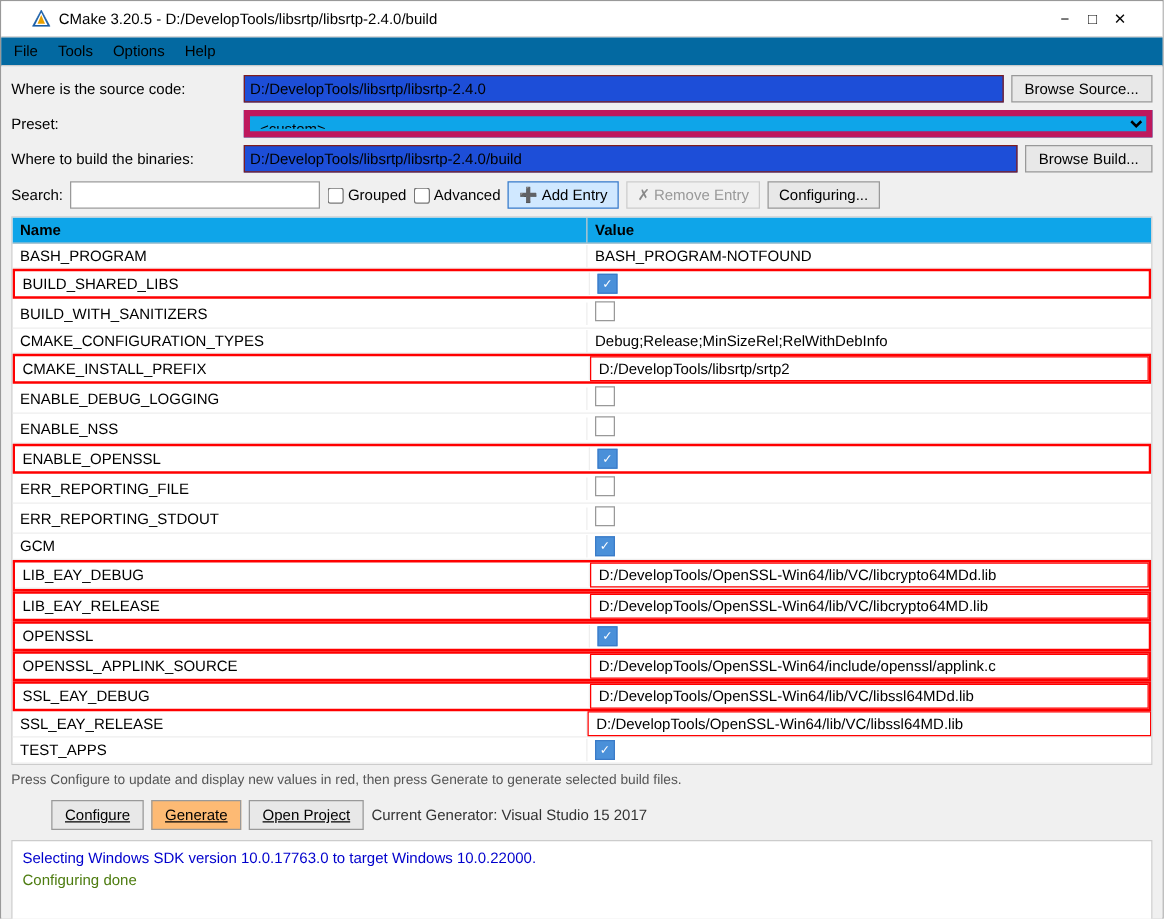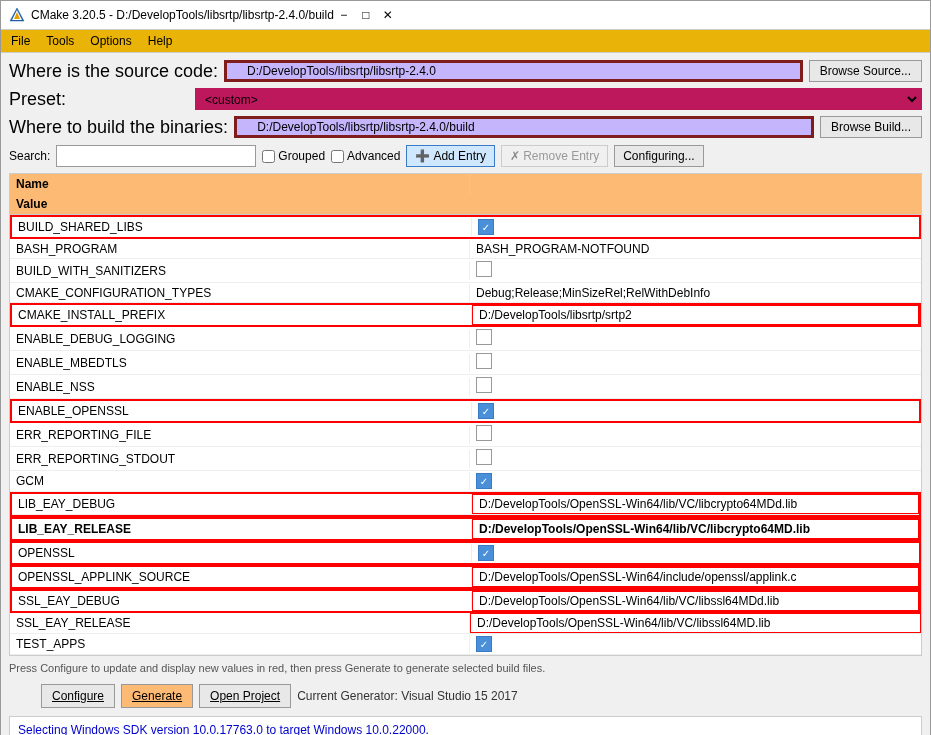--- a/index.html
+++ b/index.html
@@ -14,24 +14,24 @@
     .window {
       width: 931px;
       height: 735px;
       background: #f0f0f0;
       border: 1px solid #999;
       display: flex;
       flex-direction: column;
     }
     .title-bar {
       background: #fff;
-      padding: 4px 8px;
-      display: flex;
-      align-items: center;
-      justify-content: flex-start;
+      padding: 4px 24px;
+      display: flex;
+      align-items: center;
+      justify-content: space-between;
       border-bottom: 1px solid #ccc;
       height: 44px;
     }
     .title-bar-left {
       display: flex;
       align-items: center;
       gap: 6px;
     }
     .title-icon {
       width: 16px;
@@ -50,21 +50,21 @@
       height: 20px;
       border: none;
       background: transparent;
       cursor: pointer;
       font-size: 12px;
       display: flex;
       align-items: center;
       justify-content: center;
     }
     .menu-bar {
-      background: #eab308;
+      background: #0369a1;
       padding: 2px 4px;
       display: flex;
       gap: 4px;
       border-bottom: 1px solid #ccc;
     }
     .menu-item {
       padding: 2px 6px;
       cursor: pointer;
       font-size: 12px;
     }
@@ -76,39 +76,39 @@
       gap: 4px;
       background: #f0f0f0;
     }
     .form-row {
       display: flex;
       align-items: center;
       gap: 6px;
       height: 24px;
     }
     .form-label {
-      font-size: 18px;
+      font-size: 12px;
       white-space: nowrap;
       min-width: 180px;
     }
     .form-input {
       flex: 1;
       height: 22px;
-      border: 3px solid #7f1d1d;
-      padding: 2px 20px;
-      font-size: 12px;
-      background: #c4b5fd;
+      border: 1px solid #7f1d1d;
+      padding: 2px 4px;
+      font-size: 12px;
+      background: #1d4ed8;
     }
     .form-select {
       flex: 1;
       height: 22px;
-      border: 2px solid #be185d;
+      border: 5px solid #be185d;
       padding: 2px 4px;
       font-size: 12px;
-      background: #be185d;
+      background: #0ea5e9;
     }
     .btn {
       height: 22px;
       padding: 0 10px;
       border: 1px solid #999;
       background: #e8e8e8;
       cursor: pointer;
       font-size: 12px;
       white-space: nowrap;
     }
@@ -168,25 +168,24 @@
       font-size: 12px;
     }
     .table-container {
       flex: 1;
       border: 1px solid #ccc;
       background: #fff;
       overflow-y: auto;
     }
     .table-header {
       display: flex;
-      background: #fdba74;
+      background: #0ea5e9;
       border-bottom: 1px solid #ccc;
       font-weight: bold;
       font-size: 12px;
-      flex-direction: column;
     }
     .col-name {
       width: 460px;
       padding: 3px 6px;
       border-right: 1px solid #ccc;
     }
     .col-value {
       flex: 1;
       padding: 3px 6px;
     }
@@ -364,46 +363,42 @@
       </button>
       <button class="env-btn">Configuring...</button>
     </div>
 
     <div class="table-container">
       <div class="table-header">
         <div class="col-name">Name</div>
         <div class="col-value">Value</div>
       </div>
       <div id="table-body">
+          <div class="table-row">
+            <div class="cell-name">BASH_PROGRAM</div>
+            <div class="cell-value">BASH_PROGRAM-NOTFOUND</div>
+          </div>
           <div class="table-row" style="border: 2px solid red;">
             <div class="cell-name">BUILD_SHARED_LIBS</div>
             <div class="cell-value"><div class="checkbox-cell checked"></div></div>
           </div>
           <div class="table-row">
-            <div class="cell-name">BASH_PROGRAM</div>
-            <div class="cell-value">BASH_PROGRAM-NOTFOUND</div>
-          </div>
-          <div class="table-row">
             <div class="cell-name">BUILD_WITH_SANITIZERS</div>
             <div class="cell-value"><div class="checkbox-cell unchecked"></div></div>
           </div>
           <div class="table-row">
             <div class="cell-name">CMAKE_CONFIGURATION_TYPES</div>
             <div class="cell-value">Debug;Release;MinSizeRel;RelWithDebInfo</div>
           </div>
           <div class="table-row" style="border: 2px solid red;">
             <div class="cell-name">CMAKE_INSTALL_PREFIX</div>
             <div class="cell-value" style="border: 1px solid red;">D:/DevelopTools/libsrtp/srtp2</div>
           </div>
           <div class="table-row">
             <div class="cell-name">ENABLE_DEBUG_LOGGING</div>
-            <div class="cell-value"><div class="checkbox-cell unchecked"></div></div>
-          </div>
-          <div class="table-row">
-            <div class="cell-name">ENABLE_MBEDTLS</div>
             <div class="cell-value"><div class="checkbox-cell unchecked"></div></div>
           </div>
           <div class="table-row">
             <div class="cell-name">ENABLE_NSS</div>
             <div class="cell-value"><div class="checkbox-cell unchecked"></div></div>
           </div>
           <div class="table-row" style="border: 2px solid red;">
             <div class="cell-name">ENABLE_OPENSSL</div>
             <div class="cell-value"><div class="checkbox-cell checked"></div></div>
           </div>
@@ -418,21 +413,21 @@
           <div class="table-row">
             <div class="cell-name">GCM</div>
             <div class="cell-value"><div class="checkbox-cell checked"></div></div>
           </div>
           <div style="border: 2px solid red;">
             <div class="table-row">
               <div class="cell-name">LIB_EAY_DEBUG</div>
               <div class="cell-value" style="border: 1px solid red;">D:/DevelopTools/OpenSSL-Win64/lib/VC/libcrypto64MDd.lib</div>
             </div>
           </div>
-          <div class="table-row" style="border: 2px solid red; font-weight: bold;">
+          <div class="table-row" style="border: 2px solid red;">
             <div class="cell-name">LIB_EAY_RELEASE</div>
             <div class="cell-value" style="border: 1px solid red;">D:/DevelopTools/OpenSSL-Win64/lib/VC/libcrypto64MD.lib</div>
           </div>
           <div class="table-row" style="border: 2px solid red;">
             <div class="cell-name">OPENSSL</div>
             <div class="cell-value"><div class="checkbox-cell checked"></div></div>
           </div>
           <div class="table-row" style="border: 2px solid red;">
             <div class="cell-name">OPENSSL_APPLINK_SOURCE</div>
             <div class="cell-value" style="border: 1px solid red;">D:/DevelopTools/OpenSSL-Win64/include/openssl/applink.c</div>

